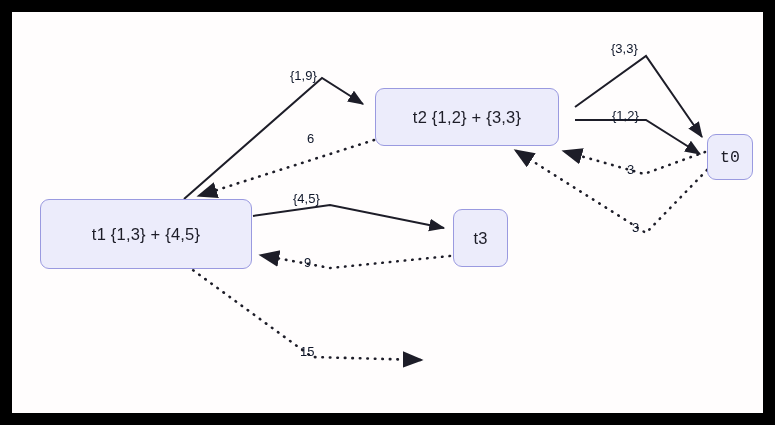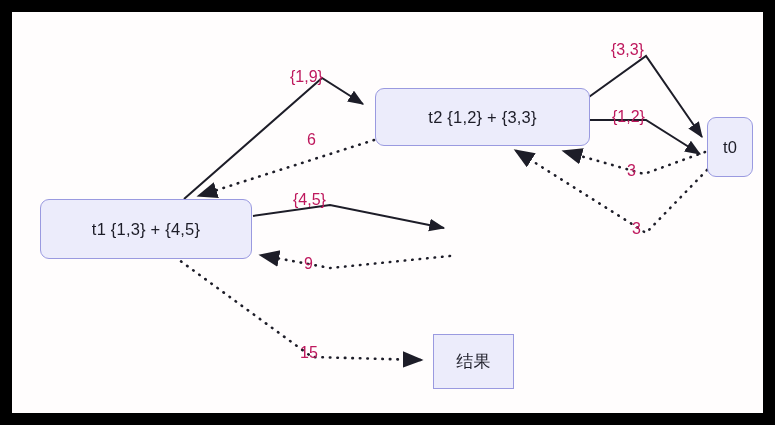--- a/index.html
+++ b/index.html
@@ -46,30 +46,30 @@
     align-items: center;
     justify-content: center;
     font-size: 16.5px;
     letter-spacing: 0.2px;
     white-space: nowrap;
     z-index: 5;
   }
   .node.rounded { border-radius: 9px; }
   .node.square  { border-radius: 0px; }
 
-  .node-t1 { left: 28px;  top: 187px; width: 212px; height: 60px; }
-  .node-t2 { left: 363px; top: 76px;  width: 215px; height: 58px; }
-  .node-t0 { left: 695px; top: 105px; width: 46px;  height: 60px; }
+  .node-t1 { left: 28px;  top: 187px; width: 212px; height: 70px; }
+  .node-t2 { left: 363px; top: 76px;  width: 184px; height: 58px; }
+  .node-t0 { left: 695px; top: 122px; width: 46px;  height: 46px; font-family: Liberation Mono, monospace; }
   .node-t3 { left: 441px; top: 197px; width: 55px;  height: 58px; }
   .node-res{ left: 421px; top: 322px; width: 81px;  height: 55px; font-size: 17px; }
 
   .elabel {
     position: absolute;
-    color: #be185d;
-    font-size: 16px;
+    color: #0f172a;
+    font-size: 13px;
     white-space: nowrap;
     z-index: 6;
     background: transparent;
   }
 </style>
 </head>
 <body>
 
 <div id="frame">
   <div id="canvas">
@@ -102,22 +102,22 @@
 
     <div class="node rounded node-t1">
       <span>t1 {1,3} + {4,5}</span>
     </div>
     <div class="node rounded node-t2">
       <span>t2 {1,2} + {3,3}</span>
     </div>
     <div class="node rounded node-t0">
       <span>t0</span>
     </div>
-    <div class="node square node-res">
-      <span>结果</span>
+    <div class="node rounded node-t3">
+      <span>t3</span>
     </div>
 
     <div class="elabel" style="left:278px; top:56px;">{1,9}</div>
     <div class="elabel" style="left:599px; top:29px;">{3,3}</div>
     <div class="elabel" style="left:600px; top:96px;">{1,2}</div>
     <div class="elabel" style="left:295px; top:119px;">6</div>
     <div class="elabel" style="left:281px; top:179px;text-align:center;">{4,5}</div>
     <div class="elabel" style="left:292px; top:243px;">9</div>
     <div class="elabel" style="left:615px; top:150px;">3</div>
     <div class="elabel" style="left:620px; top:208px;">3</div>

